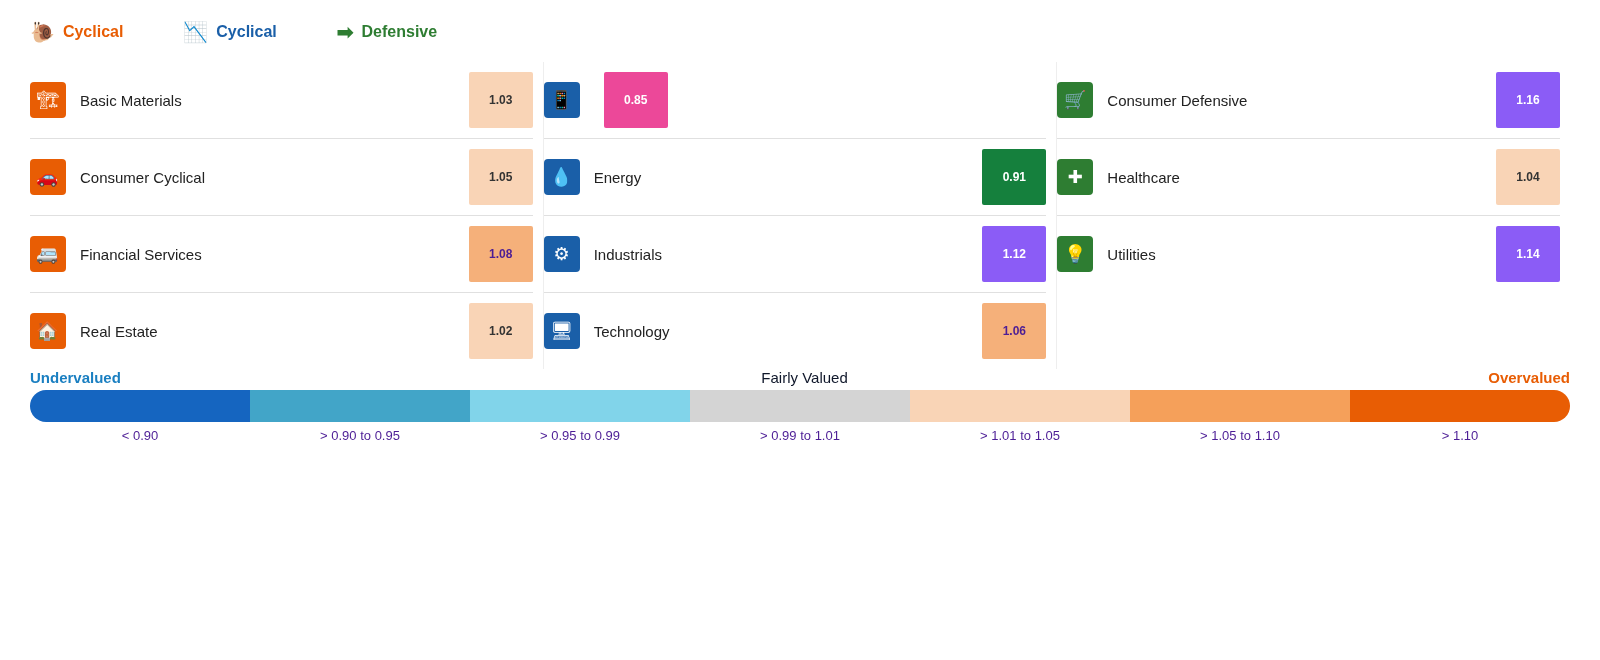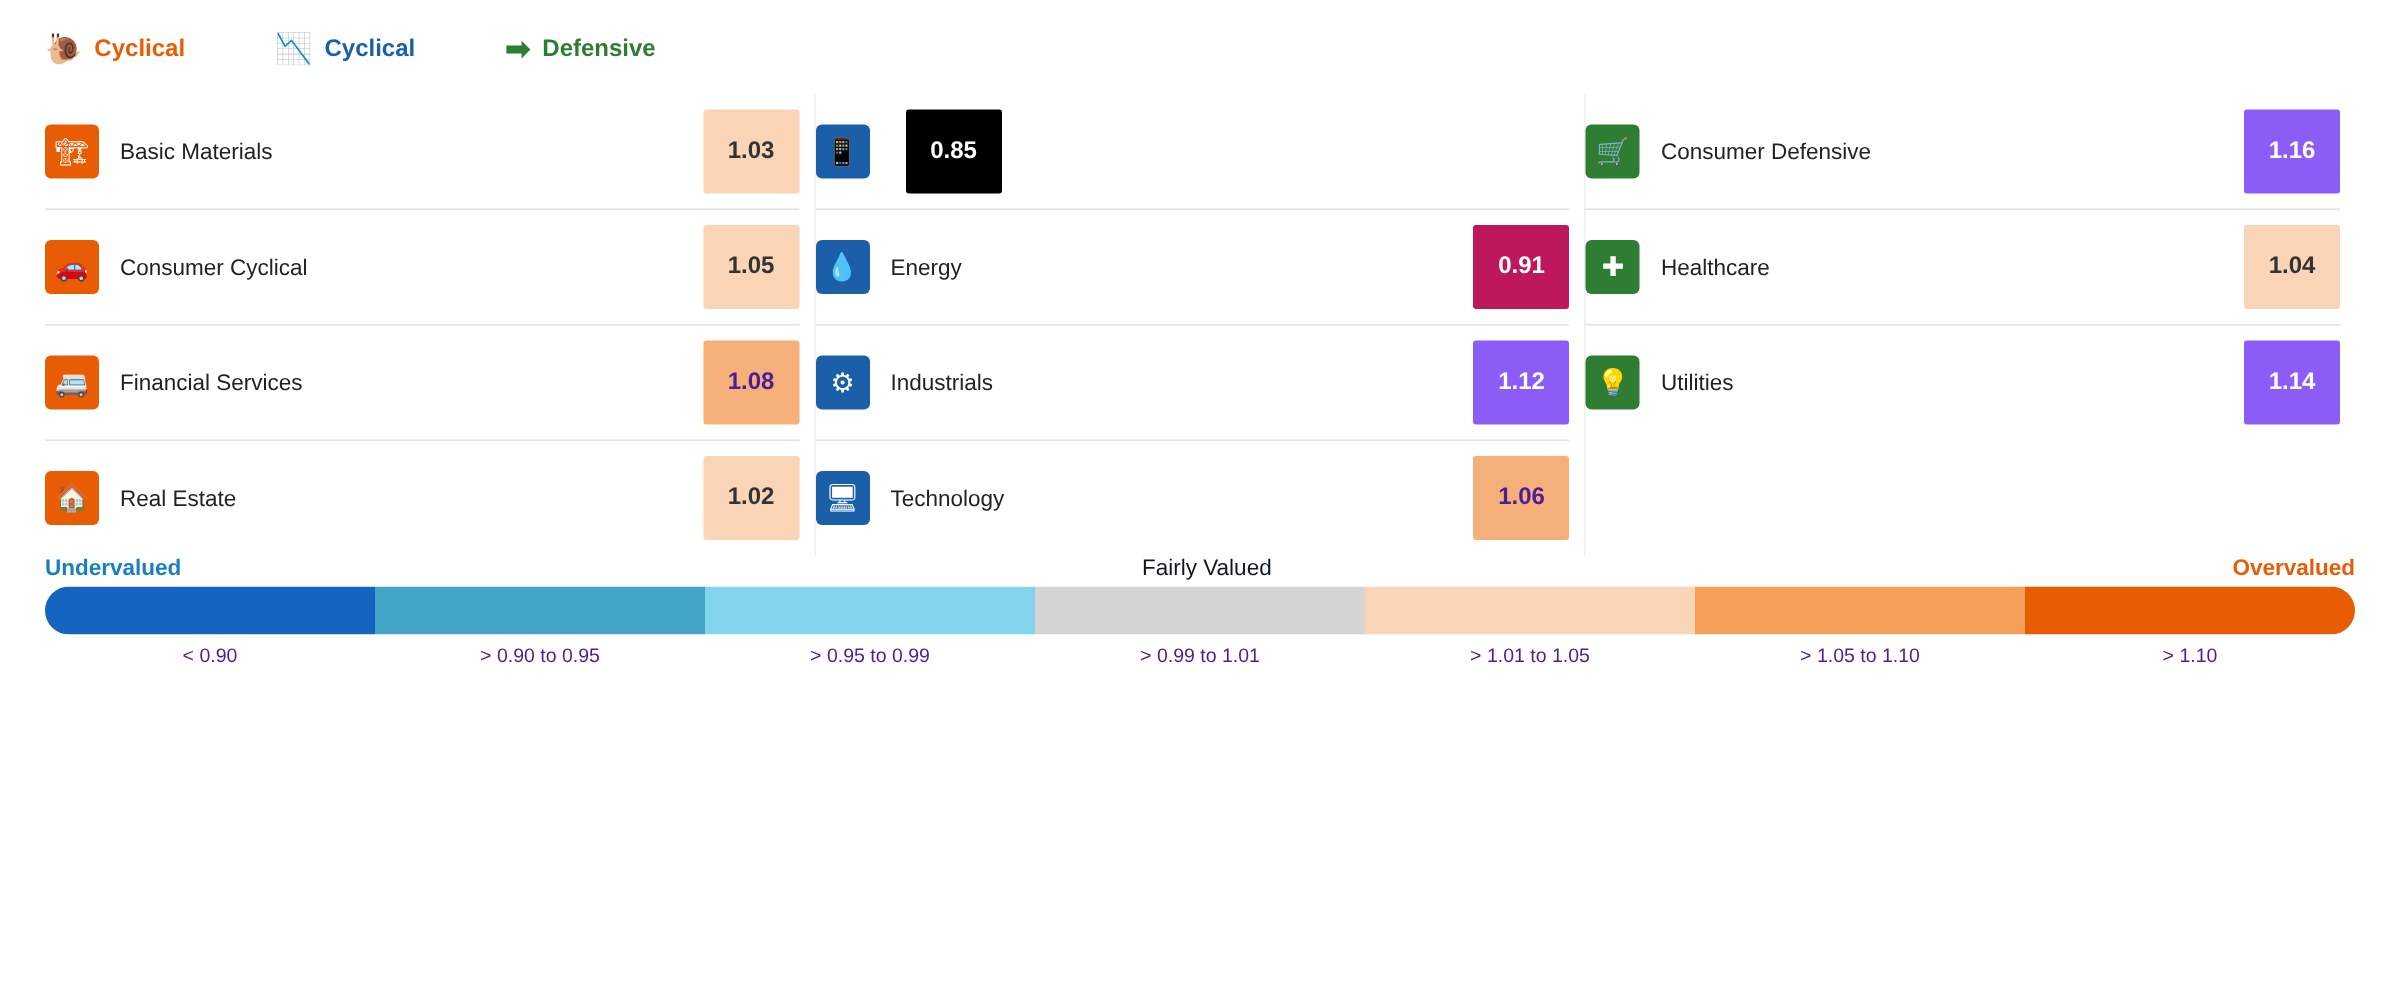--- a/index.html
+++ b/index.html
@@ -84,30 +84,30 @@
       font-size: 15px;
       color: #222;
     }
 
     .sector-value {
       width: 64px;
       height: 56px;
       display: flex;
       align-items: center;
       justify-content: center;
-      font-size: 16px;
+      font-size: 12px;
       font-weight: bold;
       border-radius: 2px;
       margin-left: 10px;
       flex-shrink: 0;
     }
 
     
-    .val-blue-dark   { background: #000000; color: #fff; }
-    .val-blue-mid    { background: #be185d; color: #fff; }
+    .val-blue-dark   { background: #ec4899; color: #fff; }
+    .val-blue-mid    { background: #15803d; color: #fff; }
     .val-peach-light { background: #f9d4b6; color: #333; }
     .val-peach-mid   { background: #f5b07a; color: #4c1d95; }
     .val-orange      { background: #8b5cf6; color: #fff; }
 
     
     .legend-bar-section {
     }
     .legend-labels-top {
       display: flex;
       justify-content: space-between;

